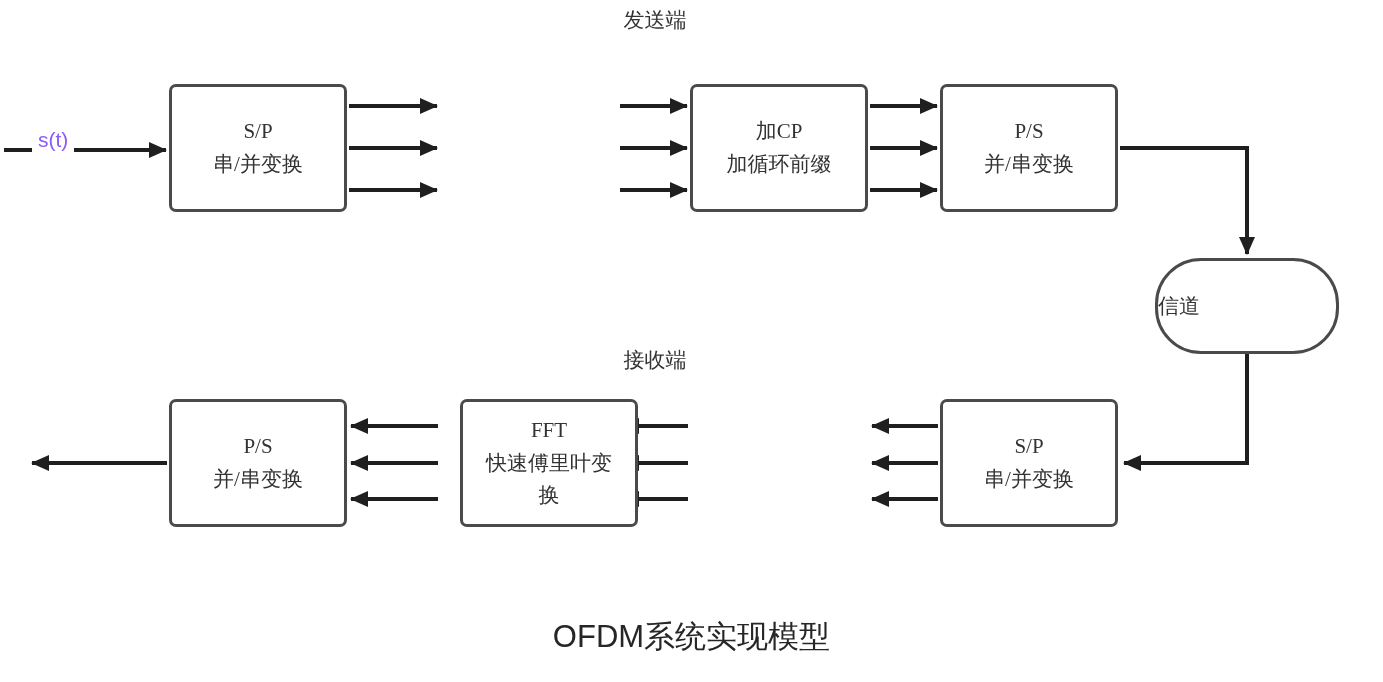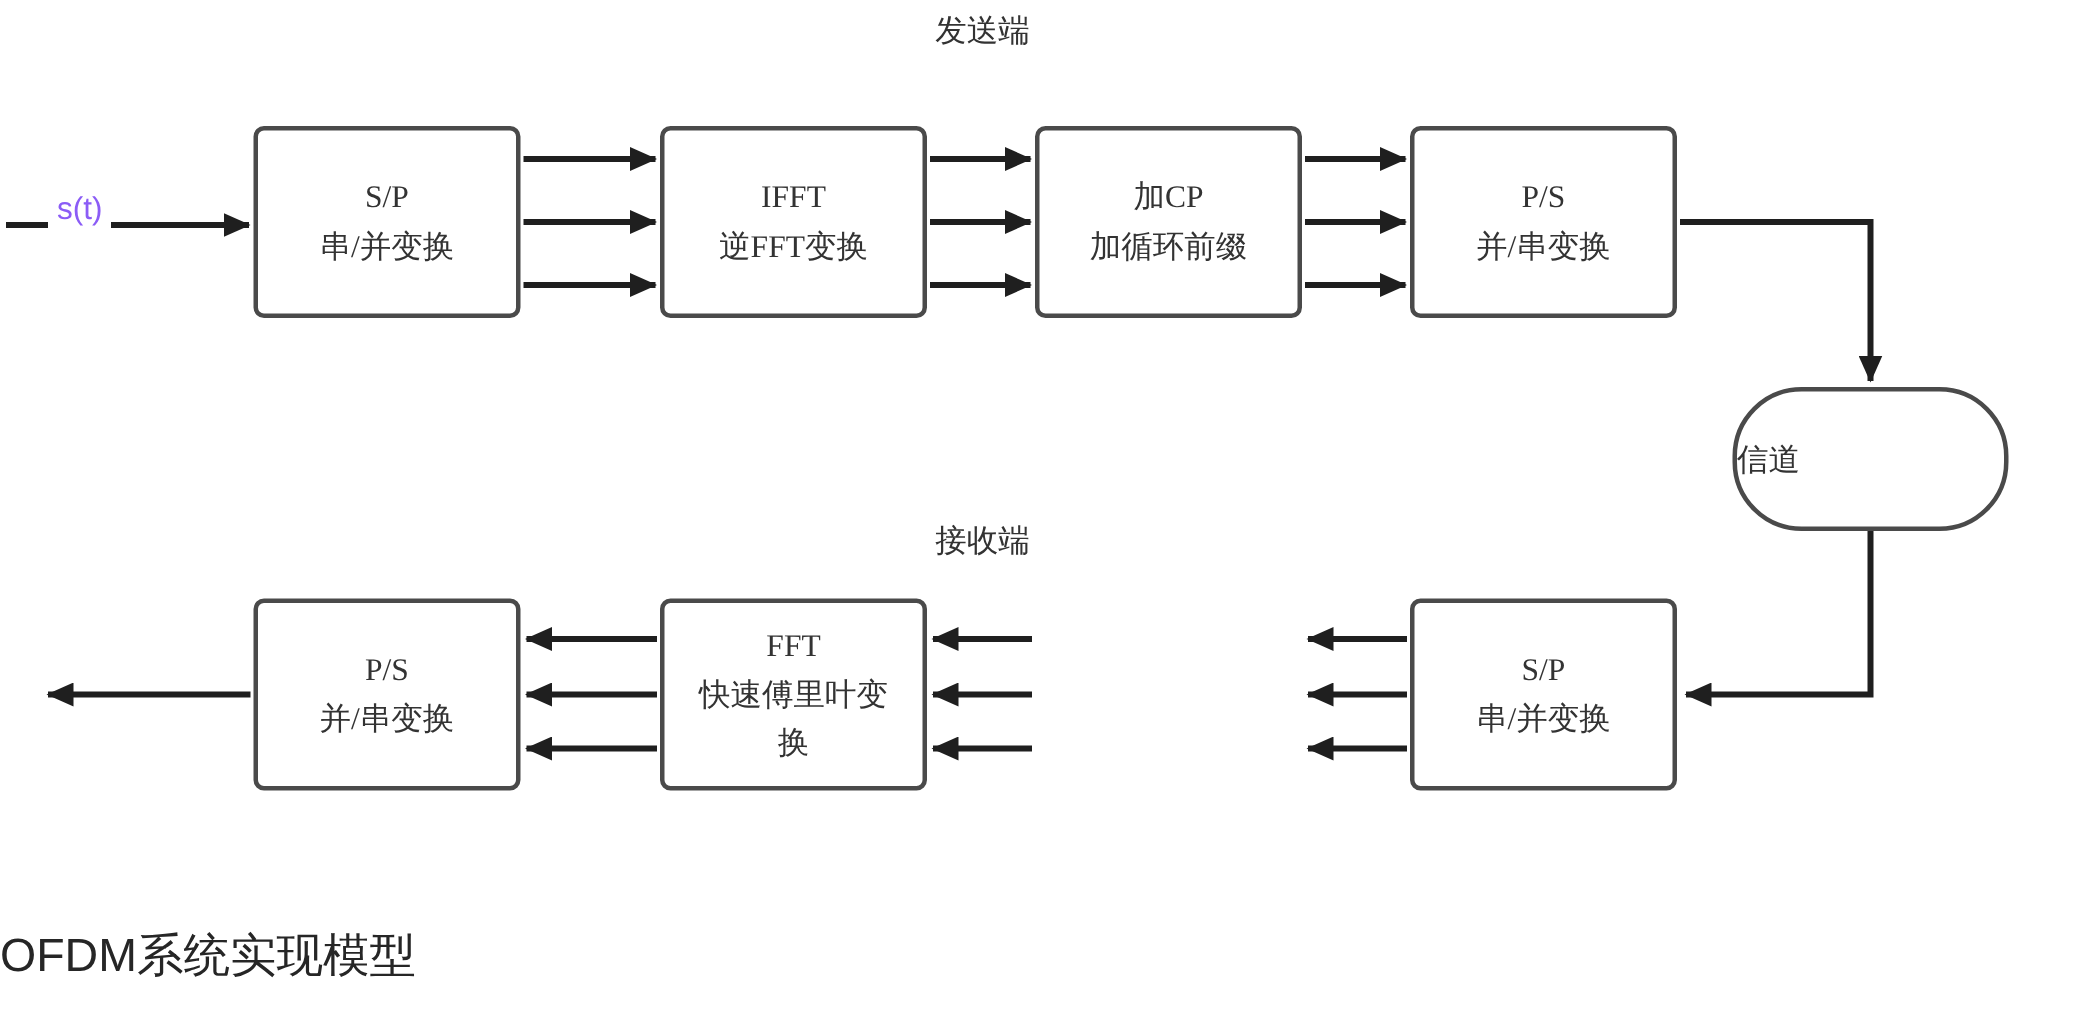--- a/index.html
+++ b/index.html
@@ -61,21 +61,21 @@
     font-size:21px;
     color:#8b5cf6;
     background:#ffffff;
     padding:0 6px;
     z-index:3;
   }
   .diagram-title{
     position:absolute;
     left:0; top:616px;
     width:1383px;
-    text-align:left;
+    text-align:center;
     font-size:31px;
     color:#262626;
     z-index:3;
   }
 </style>
 </head>
 <body>
 
 <div class="canvas">
 
@@ -132,42 +132,38 @@
   </svg>
 
   <div class="section-label tx-label">发送端</div>
   <div class="section-label rx-label">接收端</div>
   <div class="signal-label">s(t)</div>
 
   <div class="block" style="left:169px;top:84px;">
     <div class="l1">S/P</div>
     <div class="l2">串/并变换</div>
   </div>
-  <div class="block" style="left:440px;top:84px;">
-    <div class="l1">IFFT</div>
-    <div class="l2">逆FFT变换</div>
-  </div>
   <div class="block" style="left:690px;top:84px;">
     <div class="l1">加CP</div>
     <div class="l2">加循环前缀</div>
   </div>
   <div class="block" style="left:940px;top:84px;">
     <div class="l1">P/S</div>
     <div class="l2">并/串变换</div>
   </div>
 
   <div class="channel">
     <span>信道</span>
   </div>
 
   <div class="block" style="left:169px;top:399px;">
     <div class="l1">P/S</div>
     <div class="l2">并/串变换</div>
   </div>
-  <div class="block" style="left:440px;top:399px;">
+  <div class="block" style="left:460px;top:399px;">
     <div class="l1">FFT</div>
     <div class="l2 wrap">快速傅里叶变换</div>
   </div>
   <div class="block" style="left:940px;top:399px;">
     <div class="l1">S/P</div>
     <div class="l2">串/并变换</div>
   </div>
 
   <div class="diagram-title">OFDM系统实现模型</div>
 

